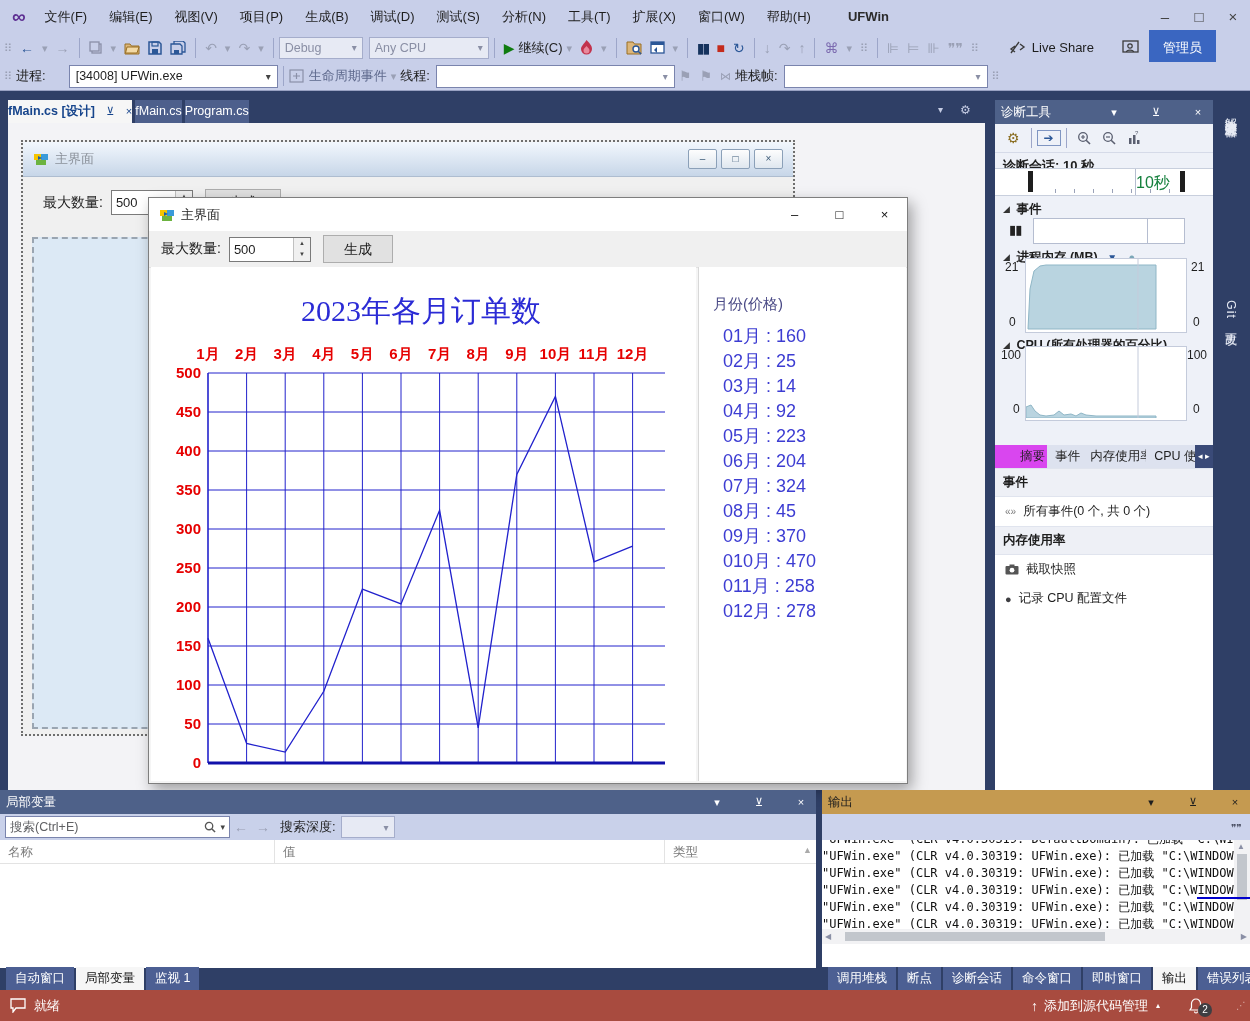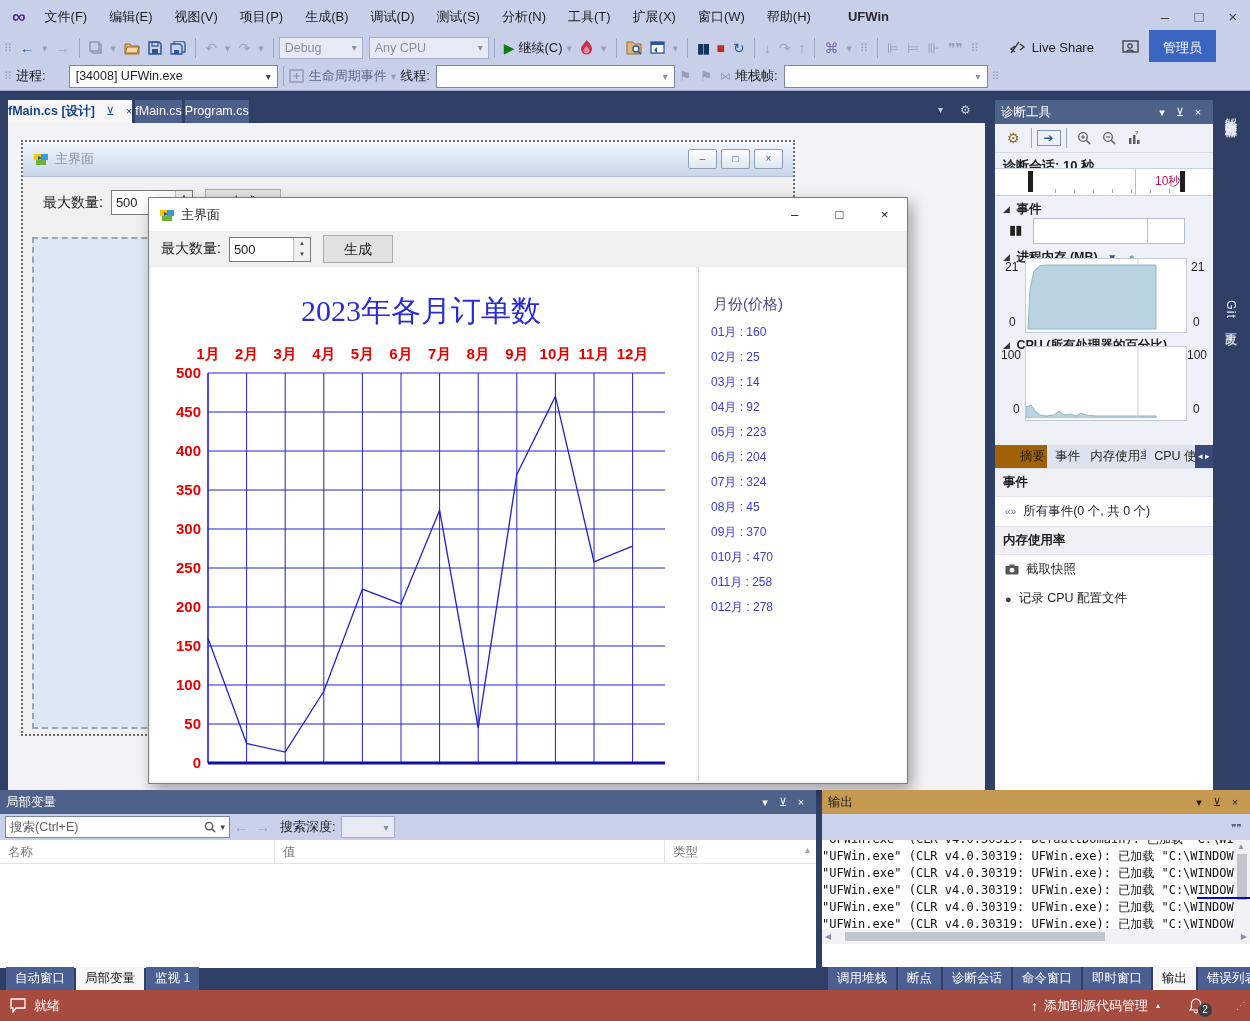--- a/index.html
+++ b/index.html
@@ -55,36 +55,36 @@
   
   .appwin{left:148px;top:197px;width:758px;height:585px;background:#f5f5f5;border:1px solid #7e7e7e;
           box-shadow:4px 6px 14px rgba(0,0,0,.35);}
   .awtitle{height:33px;background:#fff;display:flex;align-items:center;}
   .awbtn{width:45px;text-align:center;font-size:13px;color:#111;line-height:33px;}
   .awtools{height:36px;background:#f0f0f0;display:flex;align-items:center;border-bottom:1px solid #e2e2e2;}
   .chartpanel{position:absolute;left:2px;top:69px;width:545px;height:514px;background:#fff;}
   .listpanel{position:absolute;left:549px;top:69px;width:207px;height:514px;background:#fff;
              border-left:1px solid #d8d8d8;}
   .lp-h{color:#4a4a86;font-size:15px;position:absolute;left:14px;top:28px;}
-  .lp-i{color:#3c3cd2;font-size:12px;position:absolute;left:12px;}
+  .lp-i{color:#3c3cd2;font-size:18px;position:absolute;left:24px;}
   
   .diag{left:995px;top:100px;width:218px;height:690px;background:#eef1f8;}
-  .ptitle{height:24px;display:flex;align-items:center;padding:0 6px;font-size:12.5px;}
+  .ptitle{height:24px;display:flex;align-items:center;padding:0 6px;font-size:12.5px;gap:24px;}
   .ptitle.steel{background:#4e6189;color:#fff;}
   .ptitle.gold{background:#c59a50;color:#1e1e1e;}
   .ptitle .sp{flex:1;}
   .ptitle .ic{width:18px;text-align:center;font-size:11px;}
   .diagtools{height:28px;display:flex;align-items:center;border-bottom:1px solid #d5dae8;padding-left:6px;}
   .sechead{font-weight:bold;font-size:12.5px;padding:4px 4px 2px 4px;color:#1e1e1e;}
   .tri{display:inline-block;font-size:9px;color:#333;margin-right:3px;transform:translateY(-1px);}
   .graphbox{position:absolute;background:#fff;border:1px solid #c4cbdb;}
   .glabel{position:absolute;font-size:12px;color:#1e1e1e;}
   .dtabs{position:absolute;left:0px;top:345px;width:218px;height:23px;display:flex;background:#dde2ef;}
   .dtab2{padding:0 8px;line-height:23px;font-size:12.5px;white-space:nowrap;overflow:hidden;}
-  .dtab2.active{background:#a16207;padding-left:25px;}
+  .dtab2.active{background:#d946ef;padding-left:25px;}
   .dnav{margin-left:auto;background:#3a4a78;color:#fff;width:24px;text-align:center;line-height:23px;font-size:9px;}
   .sumwrap{position:absolute;left:0;top:368px;width:218px;height:322px;background:#fff;}
   .sumhead{background:#eef0f6;border-top:1px solid #e0e4ee;border-bottom:1px solid #e0e4ee;
            font-weight:bold;padding:5px 8px;font-size:12.5px;}
   .sumrow{padding:6px 8px 6px 10px;font-size:12.5px;display:flex;align-items:center;gap:7px;}
   
   .vtab{writing-mode:vertical-rl;color:#e8ecf5;font-size:12.5px;letter-spacing:1px;}
   
   .localspanel{left:0px;top:790px;width:816px;height:177px;background:#fff;}
   .lp-toolrow{height:26px;background:#c9d1ea;display:flex;align-items:center;padding-left:5px;}
@@ -438,21 +438,21 @@
         <rect x="6" y="4" width="2.5" height="9" fill="#5a5f70"></rect>
       <rect x="10" y="9" width="2.5" height="4" fill="#5a5f70"></rect>
         <text x="8" y="4" font-size="6" fill="#5a5f70">?</text>
     </svg>
   </div>
   <div style="padding:4px 8px;font-weight:bold">诊断会话: 10 秒</div>
   <div class="abs" style="left:0;top:68px;width:218px;height:26px;background:#fff;border-top:1px solid #c8cfdd;border-bottom:1px solid #c8cfdd">
     <div class="abs" style="left:33px;top:2px;width:5px;height:21px;background:#1e1e1e"></div>
     <div class="abs" style="left:185px;top:2px;width:5px;height:21px;background:#1e1e1e"></div>
     <div class="abs" style="left:140px;top:0;width:1px;height:26px;background:#b5bdd0"></div>
-    <span class="abs" style="left:160px;top:4px;font-size:12px;color:#be185d">10秒</span>
+    <span class="abs" style="left:141px;top:4px;font-size:16px;color:#15803d">10秒</span>
     <div class="abs" style="left:60px;top:20px;width:120px;height:4px;background:repeating-linear-gradient(90deg,#9aa2b8 0 1px,transparent 1px 19px)"></div>
   </div>
   <div class="sechead" style="position:absolute;left:4px;top:97px">
     <span class="tri">◢</span>
     <span>事件</span>
   </div>
   <div class="abs" style="left:14px;top:122px;font-weight:bold;color:#222;letter-spacing:-1px">▮▮</div>
   <div class="abs" style="left:38px;top:118px;width:150px;height:24px;background:#fff;border:1px solid #b5bdd0">
     <div class="abs" style="left:113px;top:0;width:1px;height:24px;background:#b5bdd0"></div>
   </div>

